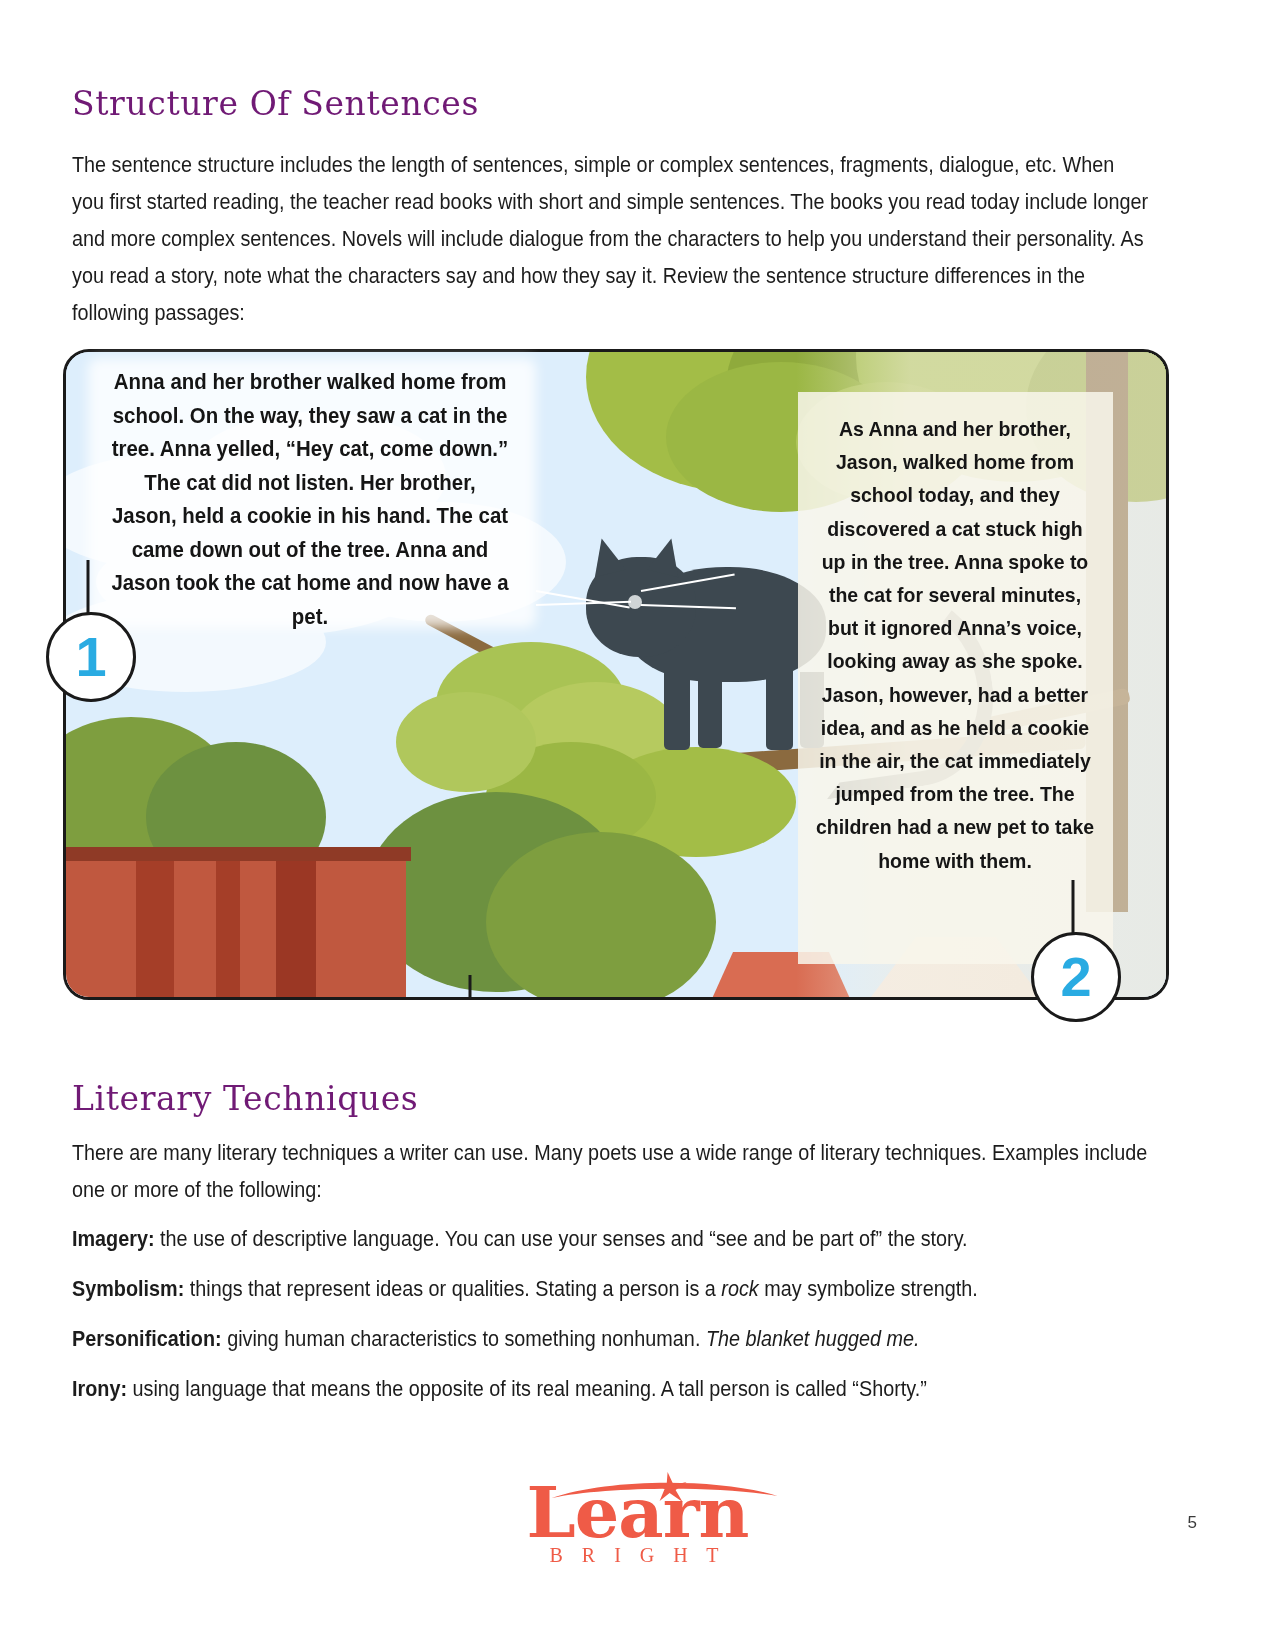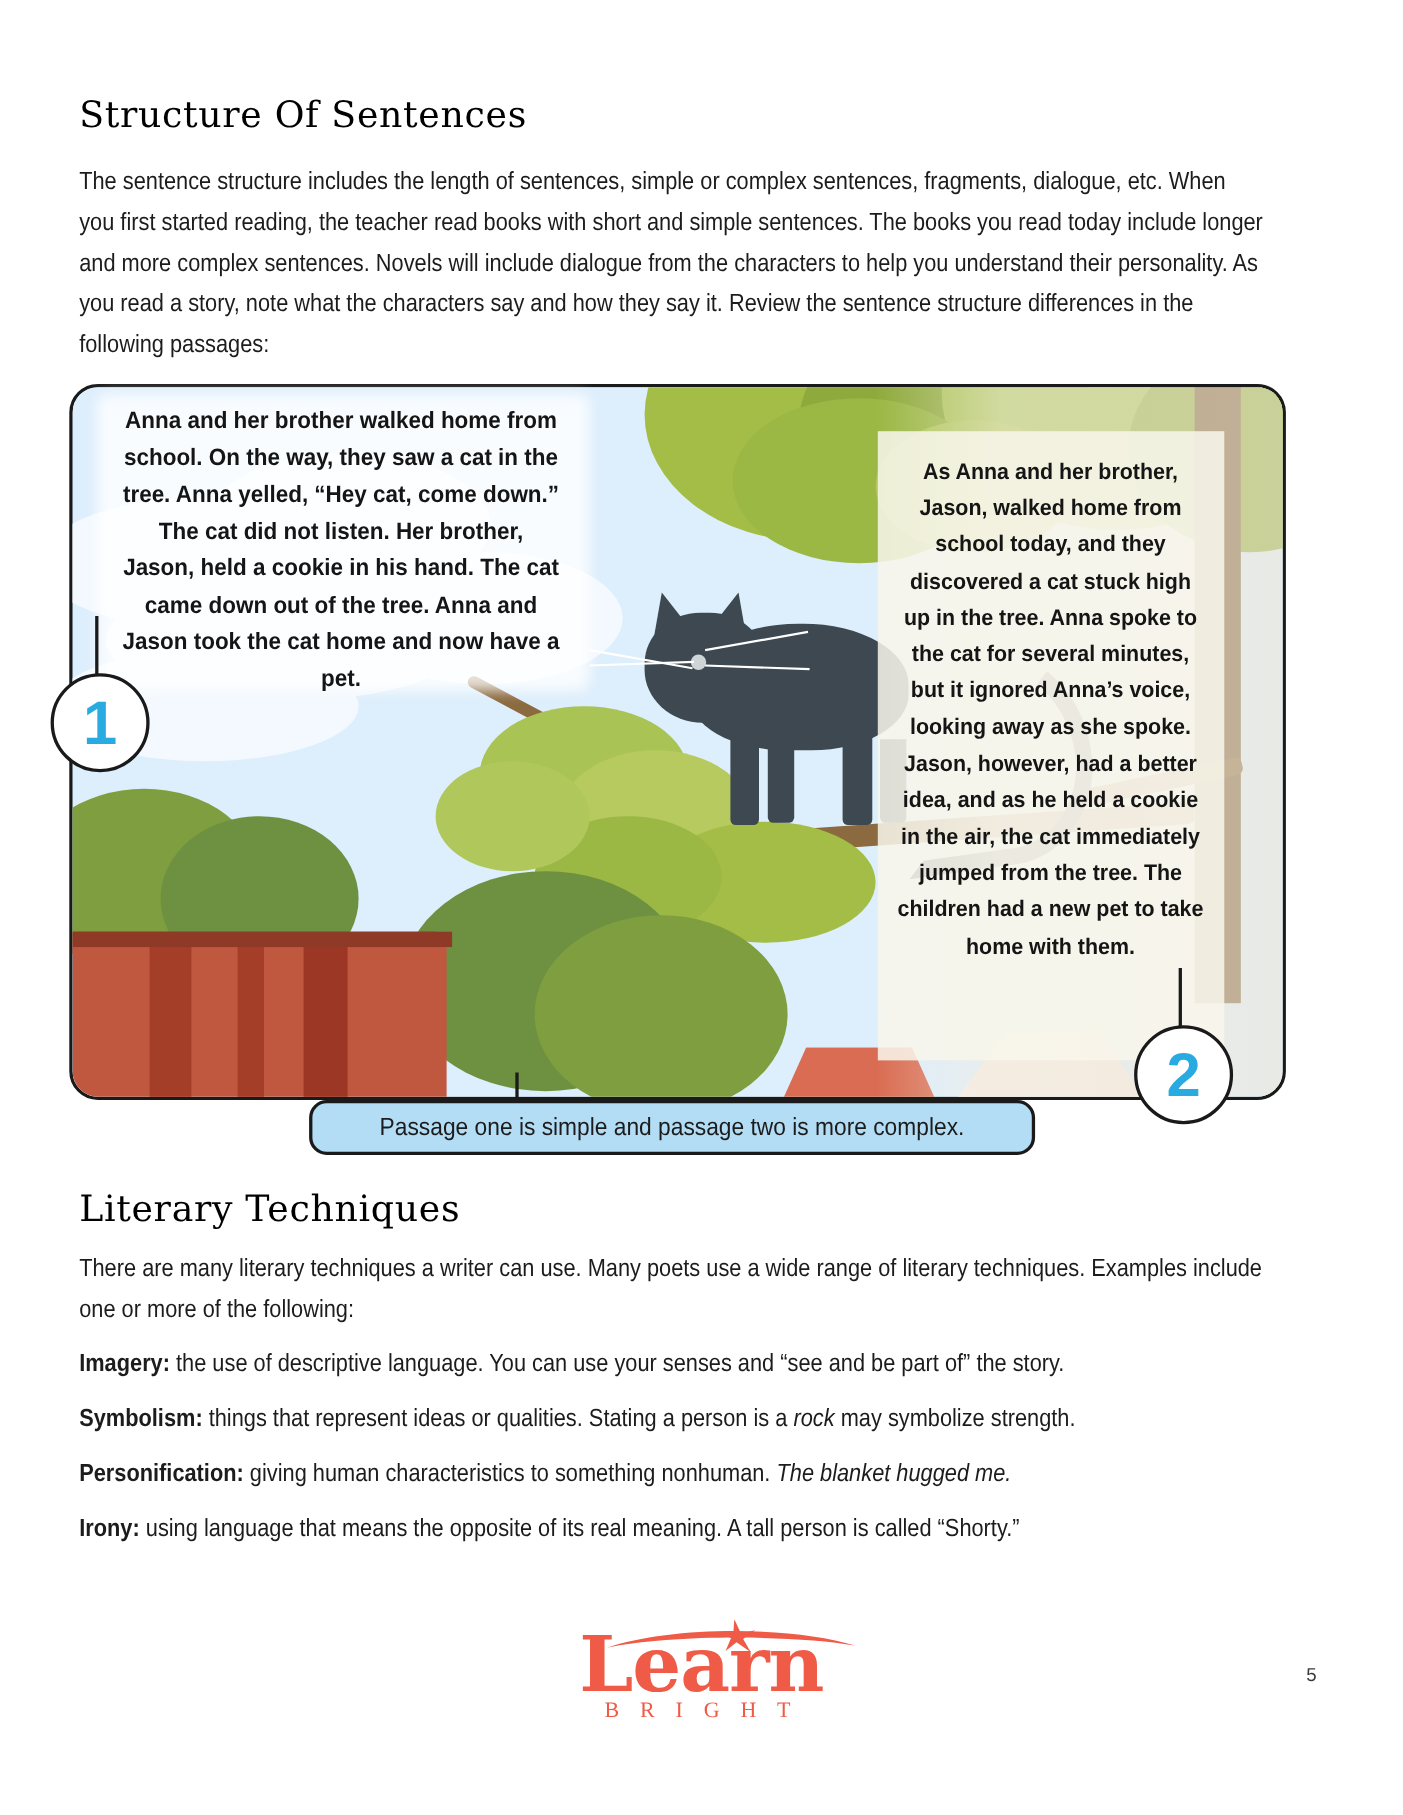--- a/index.html
+++ b/index.html
@@ -22,21 +22,21 @@
   }
 
   
   .h1 {
     position: absolute;
     left: 72px;
     font-family: "DejaVu Serif", serif;
     font-size: 33px;
     font-weight: 400;
     letter-spacing: 0.6px;
-    color: #000000;
+    color: #701a75;
     white-space: nowrap;
   }
   #heading-structure { top: 84px; }
   #heading-literary  { top: 1079px; }
 
   
   .body-text {
     position: absolute;
     left: 72px;
     width: 1078px;
@@ -338,23 +338,20 @@
   <svg style="position:absolute; left:0; top:0; width:1275px; height:1650px; z-index:11; pointer-events:none;">
     <line x1="88" y1="560" x2="88" y2="614" stroke="#1a1a1a" stroke-width="3"></line>
     <line x1="1073" y1="880" x2="1073" y2="934" stroke="#1a1a1a" stroke-width="3"></line>
     <line x1="470" y1="1000" x2="470" y2="975" stroke="#1a1a1a" stroke-width="3"></line>
   </svg>
 
   <div class="callout" id="callout-one">1</div>
 
   <div class="callout" id="callout-two">2</div>
 
-  <div id="caption-bar">
-    <span id="caption-text">Passage one is simple and passage two is more complex.</span>
-  </div>
 
   <div class="h1" id="heading-literary">Literary Techniques</div>
 
   <div class="body-text" id="literary-intro">There are many literary techniques a writer can use.  Many poets use a wide range of literary techniques.  Examples include one or more of the following:</div>
 
   <div class="tech-line" id="tech-imagery">
     <span class="term">Imagery:</span><span> the use of descriptive language.  You can use your senses and “see and be part of” the story.</span><span class="ital"></span><span></span>
   </div>
 
   <div class="tech-line" id="tech-symbolism">

